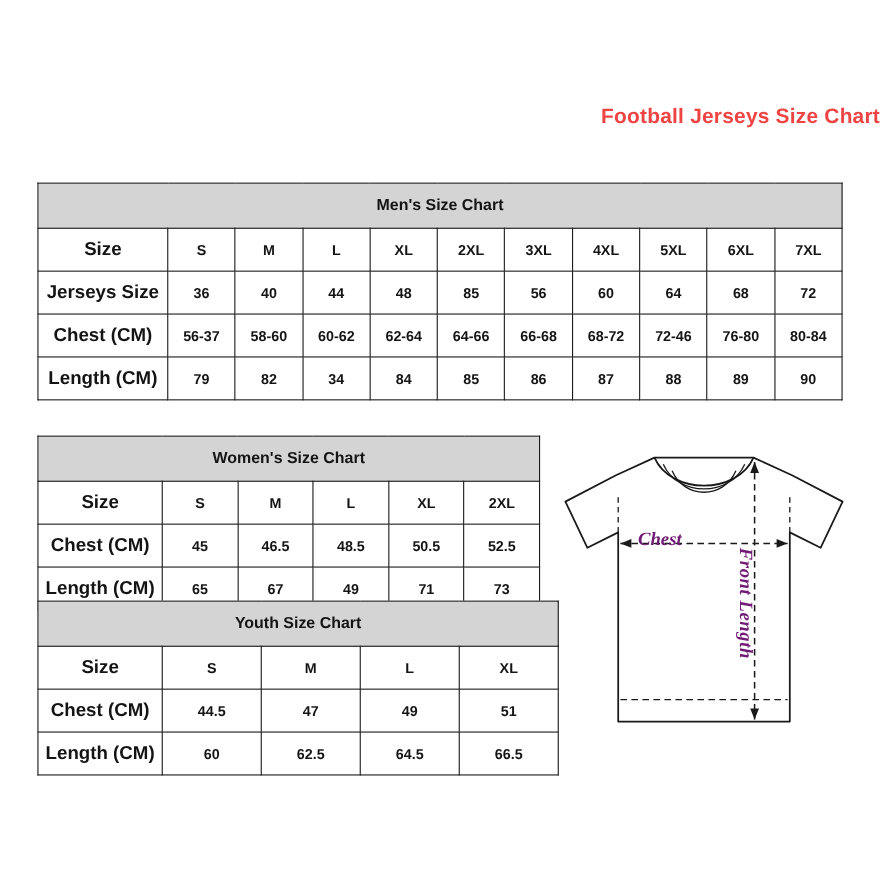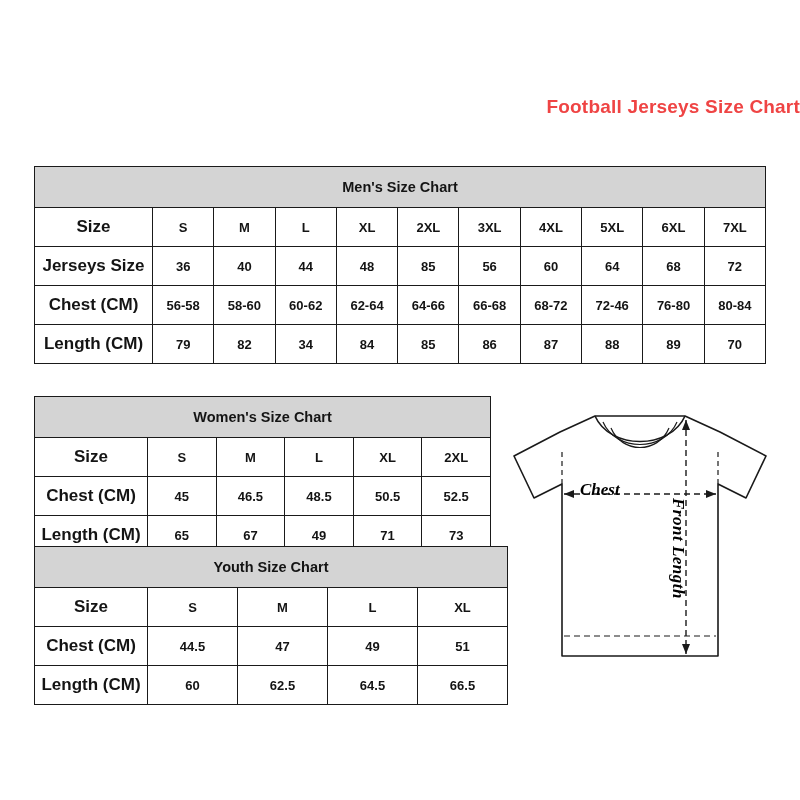--- a/index.html
+++ b/index.html
@@ -97,21 +97,21 @@
     top: 398px;
     width: 280px;
     height: 290px;
   }
   .diagram-label {
     position: absolute;
     font-family: "Liberation Serif", serif;
     font-style: italic;
     font-weight: bold;
     font-size: 17px;
-    color: #000000;
+    color: #701a75;
   }
   #chest-label {
     left: 80px;
     top: 82px;
   }
   #front-length-label {
     left: 168px;
     top: 100px;
     writing-mode: vertical-rl;
     text-orientation: mixed;
@@ -164,21 +164,21 @@
         <td class="val">48</td>
         <td class="val">85</td>
         <td class="val">56</td>
         <td class="val">60</td>
         <td class="val">64</td>
         <td class="val">68</td>
         <td class="val">72</td>
       </tr>
       <tr>
         <td class="rowlabel">Chest (CM)</td>
-        <td class="val">56-58</td>
+        <td class="val">56-37</td>
         <td class="val">58-60</td>
         <td class="val">60-62</td>
         <td class="val">62-64</td>
         <td class="val">64-66</td>
         <td class="val">66-68</td>
         <td class="val">68-72</td>
         <td class="val">72-46</td>
         <td class="val">76-80</td>
         <td class="val">80-84</td>
       </tr>
@@ -186,21 +186,21 @@
         <td class="rowlabel">Length (CM)</td>
         <td class="val">79</td>
         <td class="val">82</td>
         <td class="val">34</td>
         <td class="val">84</td>
         <td class="val">85</td>
         <td class="val">86</td>
         <td class="val">87</td>
         <td class="val">88</td>
         <td class="val">89</td>
-        <td class="val">70</td>
+        <td class="val">90</td>
       </tr>
     </tbody>
   </table>
 
   <table class="chart" id="womens-chart">
     <colgroup>
       <col class="lbl">
       <col>
         <col>
         <col>

